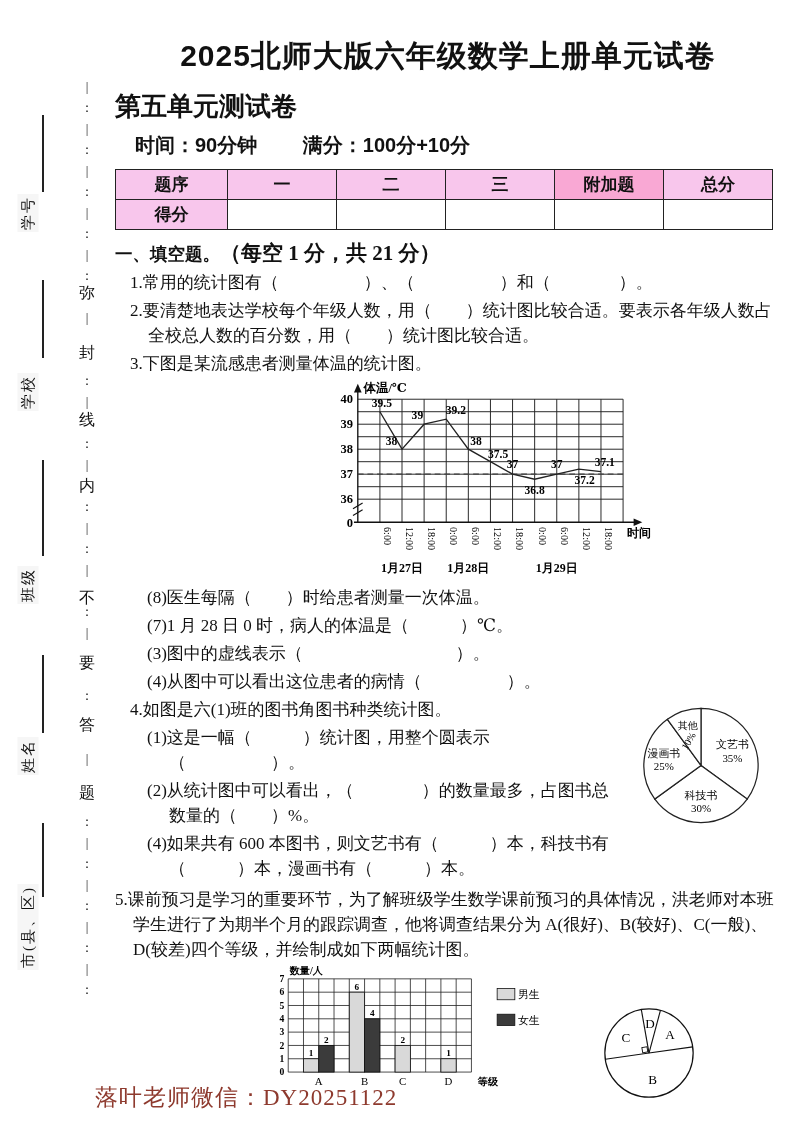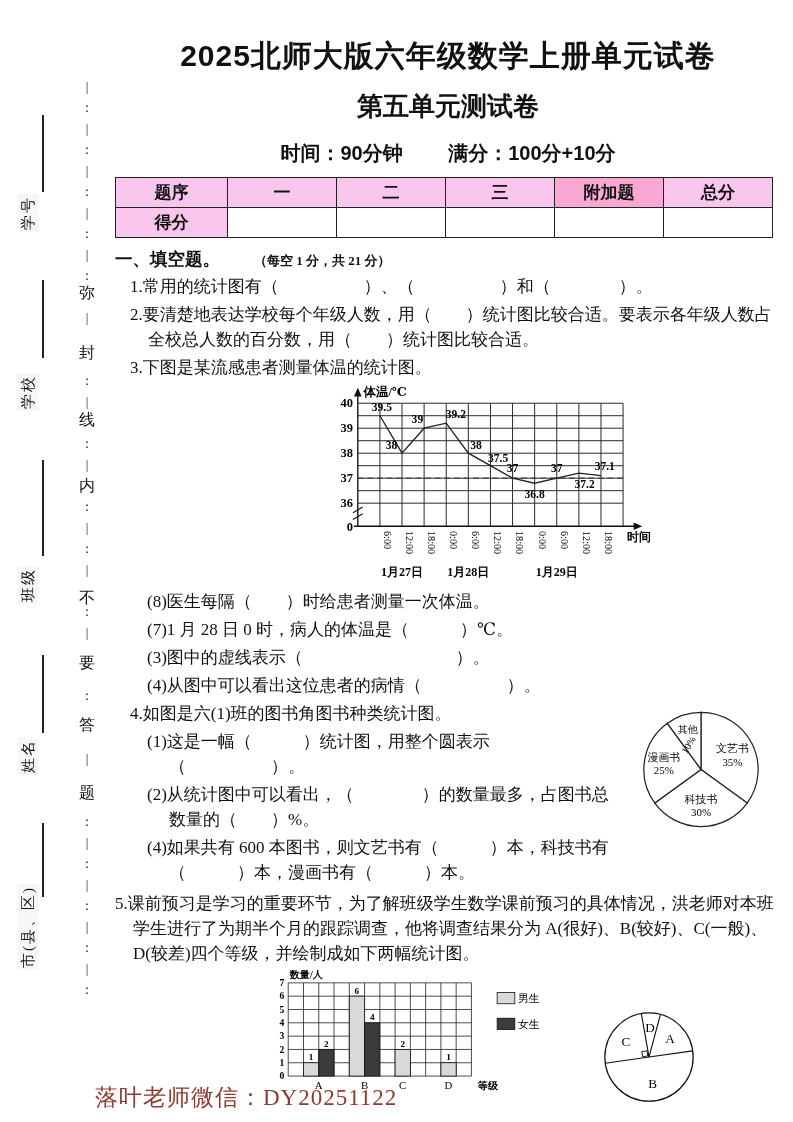--- a/index.html
+++ b/index.html
@@ -1,31 +1,31 @@
 <!DOCTYPE html>
 <html><head>
 <meta charset="utf-8">
 <style>
   html,body{margin:0;padding:0;background:#fff;}
   .page{position:relative;width:793px;height:1122px;background:#fff;overflow:hidden;
         font-family:"Liberation Serif","DejaVu Serif",serif;color:#111;}
   .content{position:absolute;left:115px;top:36px;width:666px;}
   h1.title{margin:0;font-size:30px;font-weight:bold;text-align:center;letter-spacing:1px;
            font-family:"Liberation Sans","DejaVu Sans",sans-serif;}
-  h2.subtitle{margin:12px 0 0 0;font-size:26px;font-weight:bold;text-align:center;
+  h2.subtitle{margin:12px 0 0 0;font-size:26px;font-weight:bold;
            font-family:"Liberation Sans","DejaVu Sans",sans-serif;}
-  .meta{margin-top:16px;text-align:center;font-size:20px;font-weight:bold;
+  .meta{margin-top:8px;font-size:20px;font-weight:bold;
         font-family:"Liberation Sans","DejaVu Sans",sans-serif;}
   .meta span{margin:0 20px;}
   table.score-table{margin-top:10px;border-collapse:collapse;width:658px;table-layout:fixed;}
   table.score-table td{border:1.6px solid #222;height:27px;text-align:center;
         font-size:17px;font-weight:bold;}
   .section-heading{margin:9px 0 2px 0;font-size:17.5px;}
   .section-heading b{font-weight:bold;}
-  .section-heading .note{font-weight:bold;font-size:13px;margin-left:34px;}
+  .section-heading .note{font-weight:bold;font-size:21px;}
   p.q{margin:3px 0;font-size:17px;line-height:25px;}
   .indent1{margin-left:15px !important;}
   .hang{padding-left:18px;text-indent:-18px;}
   .sub{margin-left:32px !important;}
   .hang2{padding-left:22px;text-indent:-22px;}
   .chart-center{margin:4px 0 2px 208px;}
   .q4block{margin-top:2px;}
   .float-pie{float:right;width:160px;margin:-4px 0 2px 6px;}
   .charts-row{display:flex;align-items:flex-start;margin:4px 0 0 152px;gap:14px;}
   .charts-row .pie2{margin-top:26px;}

